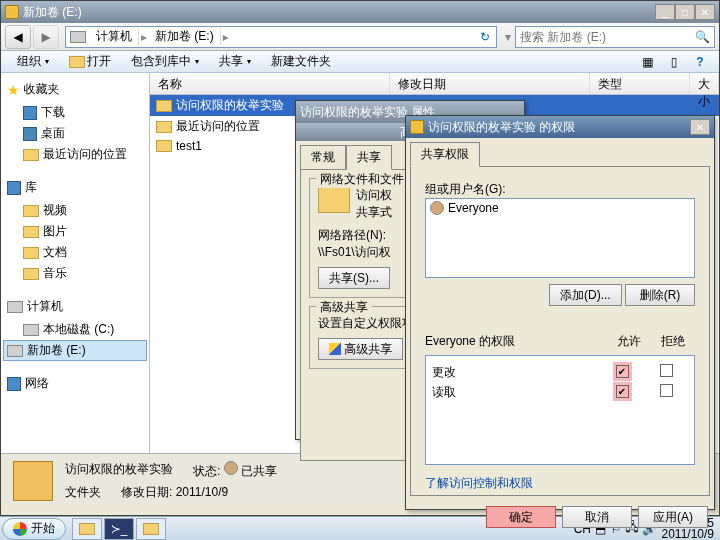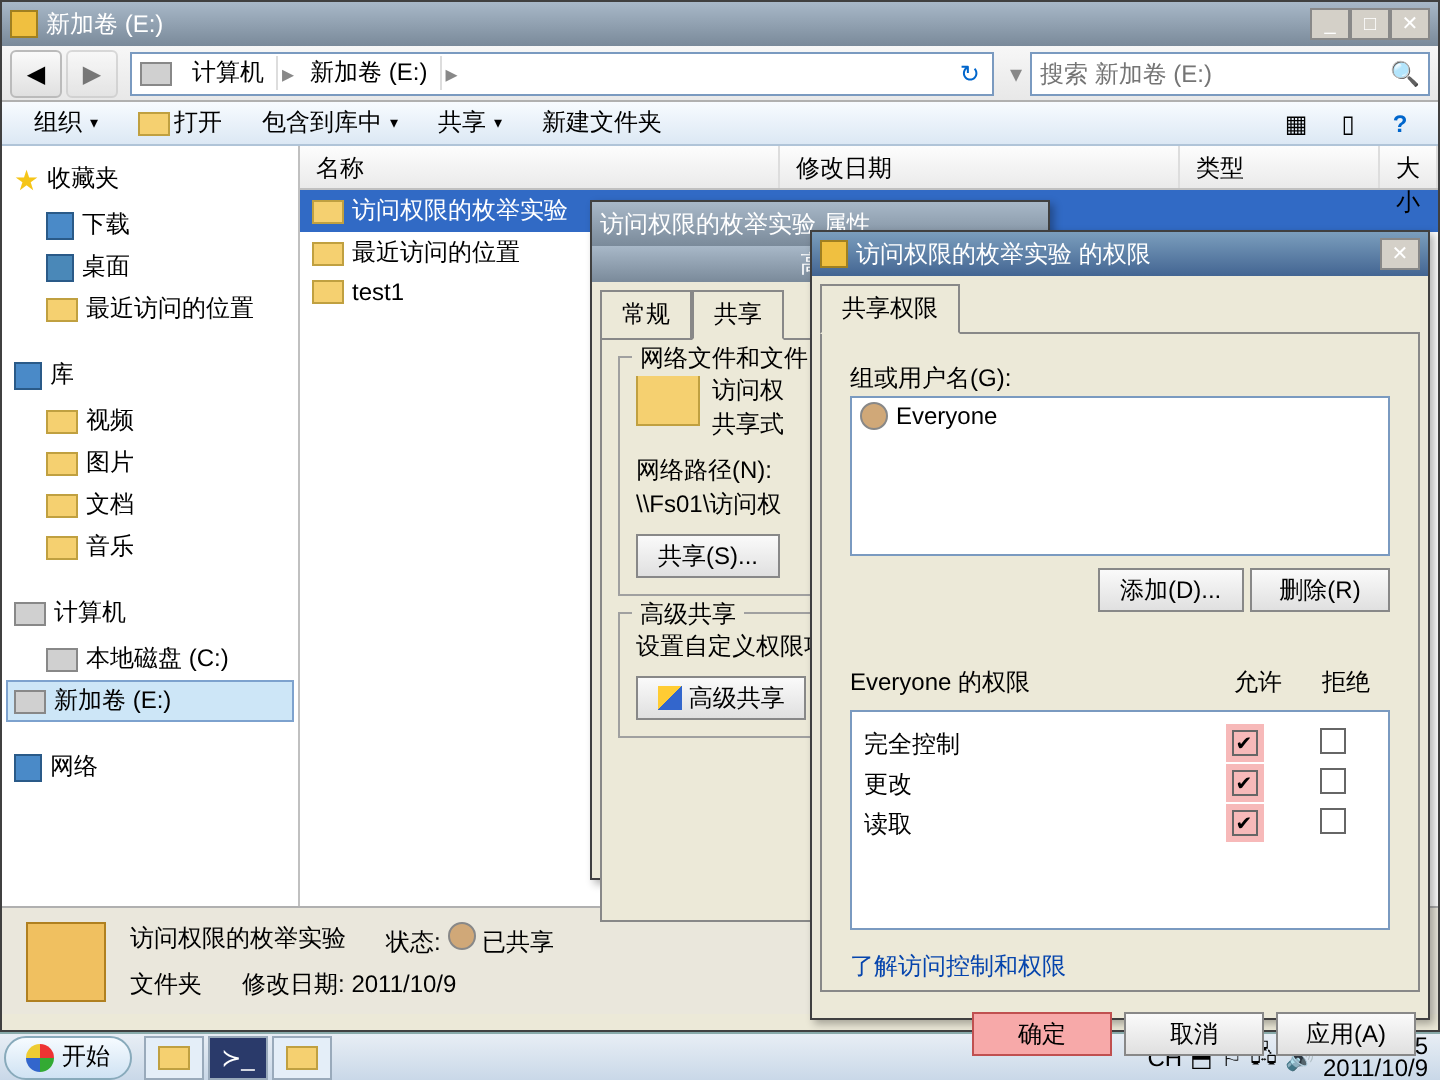--- a/index.html
+++ b/index.html
@@ -290,25 +290,20 @@
         <span class="btn">添加(D)...</span>
         <span class="btn">删除(R)</span>
       </div>
       <div class="perm-row" style="margin-bottom:4px">
         <span class="pname">Everyone 的权限</span>
         <span class="pcol">允许</span>
         <span class="pcol">拒绝</span>
       </div>
       <div class="perm-grid">
         <div class="perm-row">
-          <span class="pname">完全控制</span>
-          <span class="pcol"><span class="chk on hl"></span></span>
-          <span class="pcol"><span class="chk"></span></span>
-        </div>
-        <div class="perm-row">
           <span class="pname">更改</span>
           <span class="pcol"><span class="chk on hl"></span></span>
           <span class="pcol"><span class="chk"></span></span>
         </div>
         <div class="perm-row">
           <span class="pname">读取</span>
           <span class="pcol"><span class="chk on hl"></span></span>
           <span class="pcol"><span class="chk"></span></span>
         </div>
       </div>

